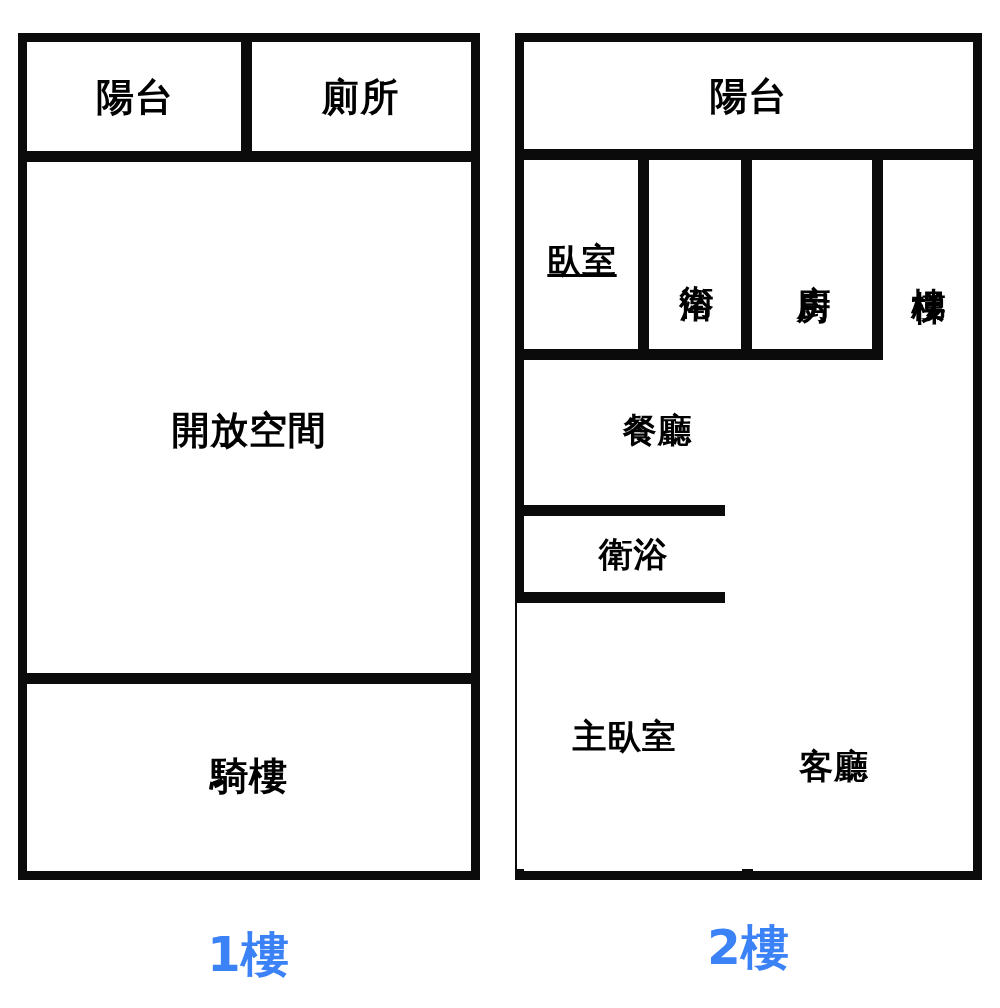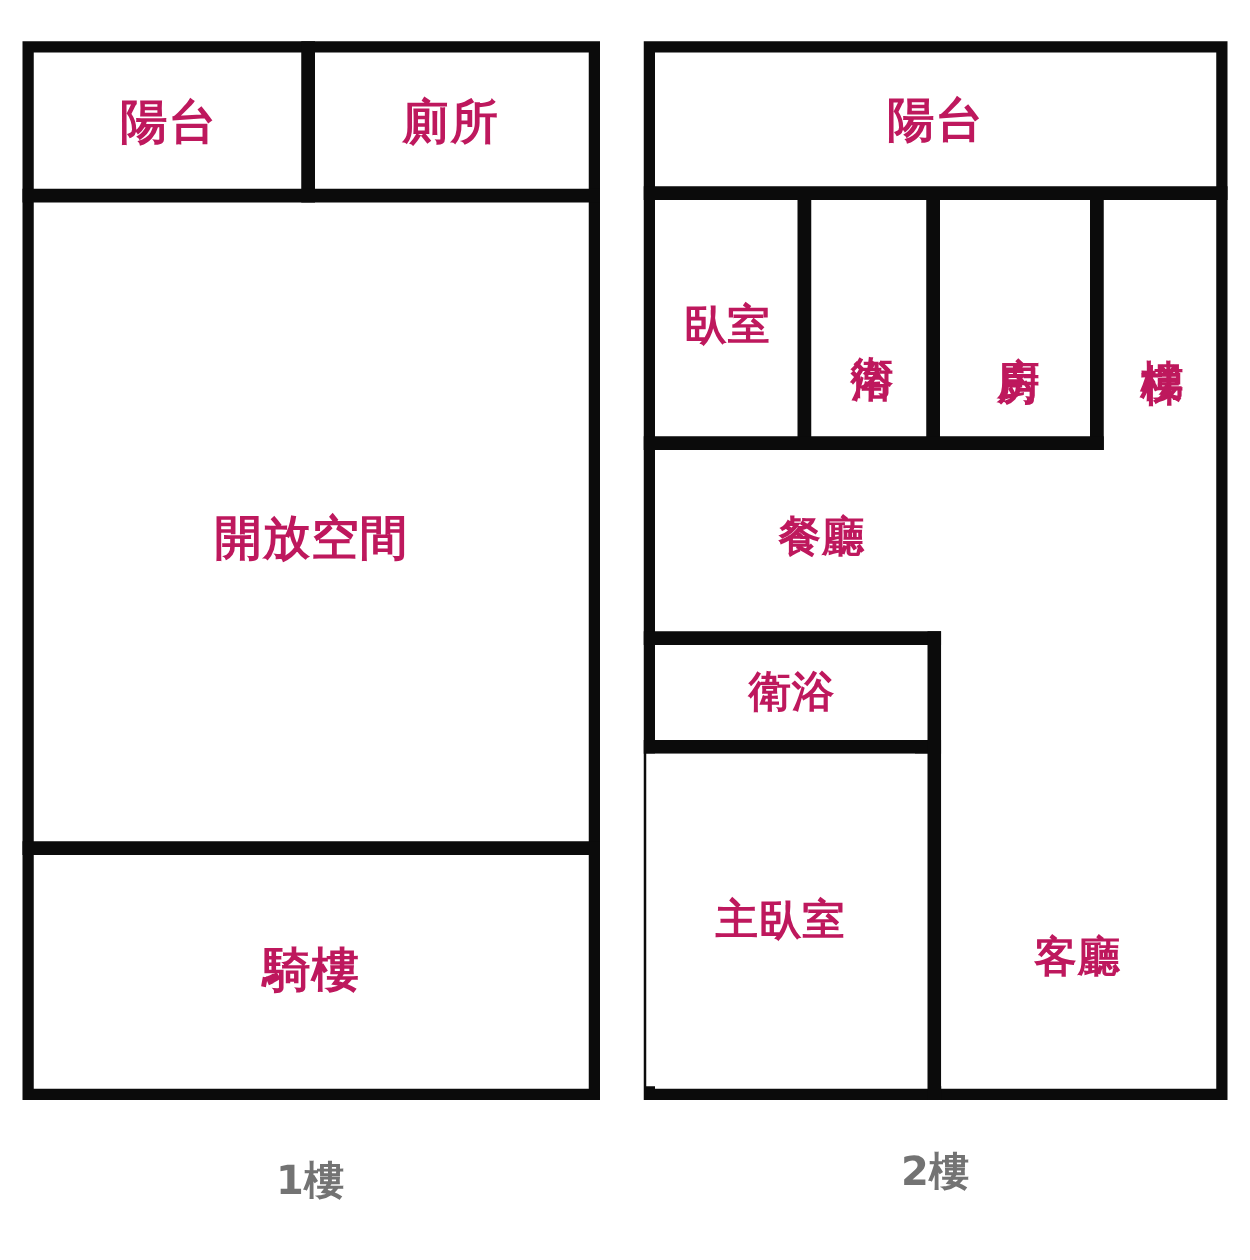--- a/index.html
+++ b/index.html
@@ -20,21 +20,21 @@
     background: #ffffff;
   }
 
   
   .room {
     position: absolute;
     background: #ffffff;
     display: flex;
     align-items: center;
     justify-content: center;
-    color: #be185d;
+    color: #000000;
     font-weight: 700;
     line-height: 1.06;
     letter-spacing: 0.02em;
     text-align: center;
     white-space: pre;
   }
 
   
   .w-outer { border: 9px solid #0b0b0b; }
 
@@ -48,23 +48,23 @@
 
   
   .wall {
     position: absolute;
     background: #0b0b0b;
   }
 
   
   .floor-caption {
     position: absolute;
-    color: #737373;
+    color: #3b82f6;
     font-weight: 700;
-    font-size: 32px;
+    font-size: 48px;
     text-align: center;
     white-space: pre;
   }
 
   .fs-38 { font-size: 38px; }
   .fs-34 { font-size: 34px; }
 </style>
 </head>
 <body>
 
@@ -102,21 +102,21 @@
   <div>
 
     <div class="room w-outer" style="left:515px; top:33px; width:467px; height:847px;"></div>
 
     <div class="room fs-38" style="left:526px; top:44px; width:445px; height:105px;">
       <span>陽台</span>
     </div>
 
     <div class="wall" style="left:515px; top:149px; width:467px; height:11px;"></div>
 
-    <div class="room fs-34" style="left:526px; top:168px; width:112px; height:184px;">
+    <div class="room fs-34" style="left:526px; top:168px; width:112px; height:184px;text-decoration:underline;">
       <span>臥室</span>
     </div>
 
     <div class="wall" style="left:638px; top:160px; width:11px; height:200px;"></div>
 
     <div class="room fs-34" style="left:653px; top:168px; width:88px; height:184px;">
       <span class="vtext">衛浴</span>
     </div>
 
     <div class="wall" style="left:741px; top:160px; width:11px; height:200px;"></div>
@@ -144,20 +144,20 @@
     </div>
 
     <div class="wall" style="left:515px; top:592px; width:238px; height:11px;"></div>
 
     <div class="wall" style="left:742px; top:505px; width:11px; height:375px;"></div>
 
     <div class="room fs-34" style="left:517px; top:603px; width:215px; height:266px;">
       <span>主臥室</span>
     </div>
 
-    <div class="room fs-34" style="left:753px; top:360px; width:218px; height:509px;">
+    <div class="room fs-34" style="left:725px; top:360px; width:218px; height:509px;">
       <span style="position:relative; top:152px;">客廳</span>
     </div>
 
     <div class="floor-caption" style="left:628px; top:916px; width:240px;">2樓</div>
   </div>
 
 </div>
 
 </body></html>

